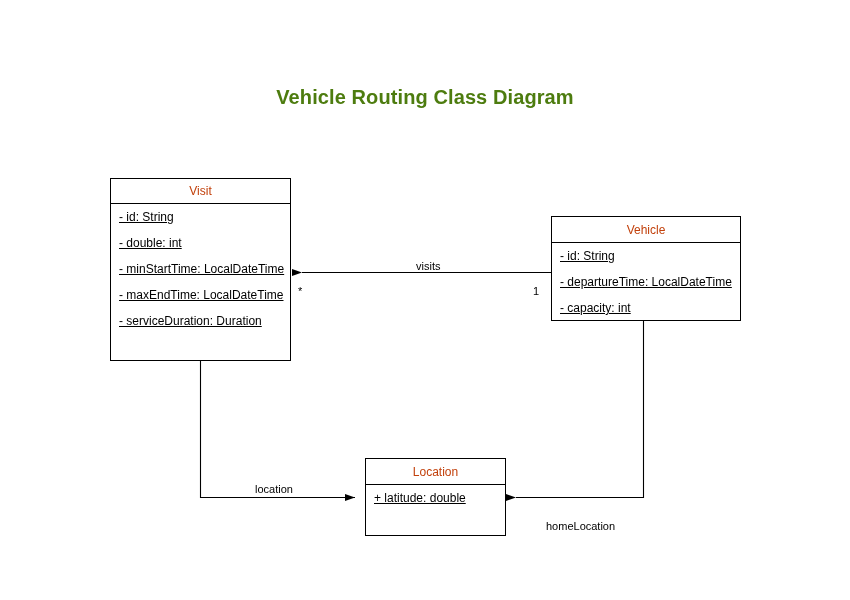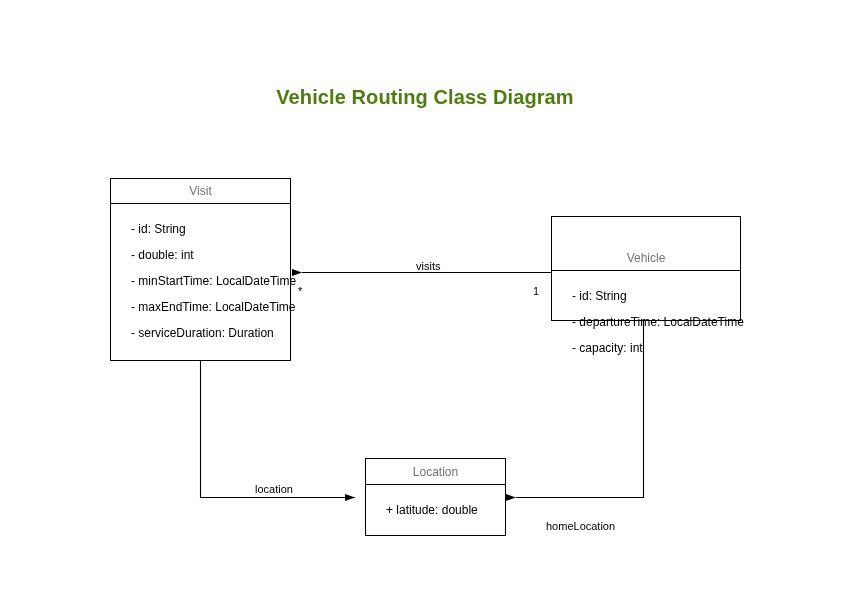--- a/index.html
+++ b/index.html
@@ -42,52 +42,53 @@
     box-sizing: border-box;
     background: #ffffff;
     border: 1px solid #000000;
     z-index: 3;
   }
   .uml-class-name {
     box-sizing: border-box;
     width: 100%;
     text-align: center;
     font-size: 12px;
-    color: #737373;
+    color: #c2410c;
     border-bottom: 1px solid #000000;
     display: flex;
     align-items: center;
     justify-content: center;
     white-space: nowrap;
   }
   .uml-attr-list {
     box-sizing: border-box;
     width: 100%;
     padding: 0;
-    margin: 12px;
+    margin: 0;
     list-style: none;
+    text-decoration: underline;
   }
   .uml-attr {
     box-sizing: border-box;
     font-size: 12px;
     color: #000000;
     padding-left: 8px;
     display: flex;
     align-items: center;
     white-space: nowrap;
   }
 
   
   #class-visit { left: 110px; top: 178px; width: 181px; height: 183px; }
   #class-visit .uml-class-name { height: 25px; }
   #class-visit .uml-attr { height: 26px; }
 
   
   #class-vehicle { left: 551px; top: 216px; width: 190px; height: 105px; }
-  #class-vehicle .uml-class-name { height: 26px; margin-top: 28px; }
+  #class-vehicle .uml-class-name { height: 26px; }
   #class-vehicle .uml-attr { height: 26px; }
 
   
   #class-location { left: 365px; top: 458px; width: 141px; height: 78px; }
   #class-location .uml-class-name { height: 26px; }
   #class-location .uml-attr { height: 26px; }
 
   
   .edge-label {
     position: absolute;

